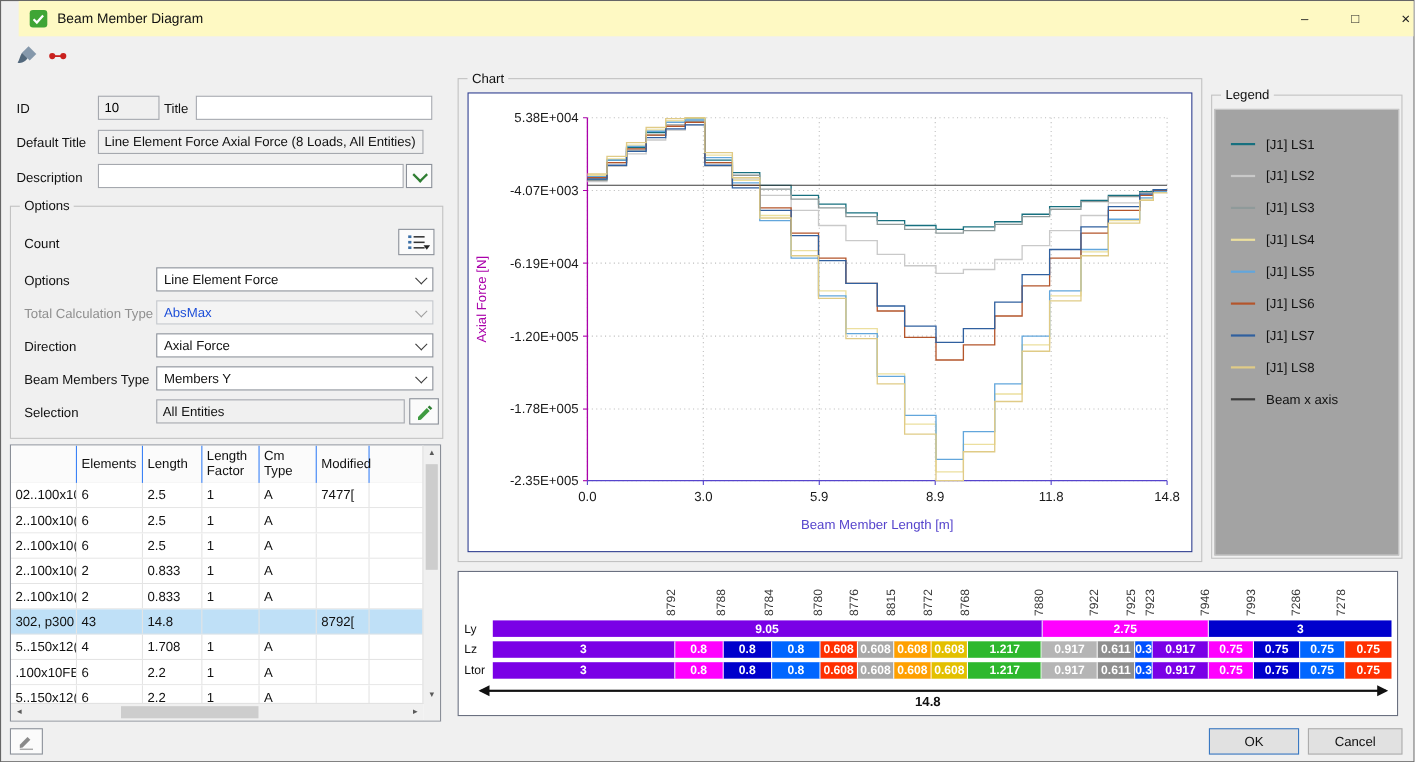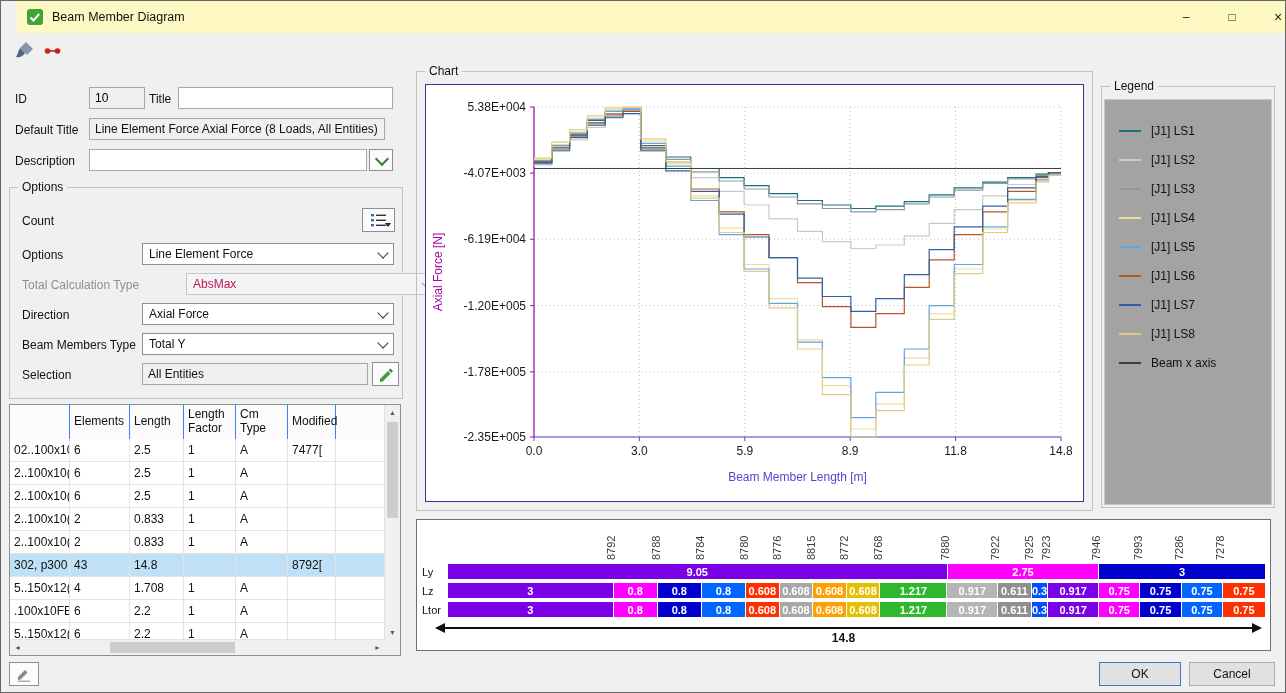--- a/index.html
+++ b/index.html
@@ -19,21 +19,21 @@
        padding:0 5px;box-sizing:border-box;}
   div.inp{display:flex;align-items:center;overflow:hidden;white-space:nowrap;}
   .ro{background:#f0f0f0;}
   .groupbox{position:absolute;border:1px solid #c2c2c2;}
   .gb-label{position:absolute;top:-8px;left:8px;background:#f0f0f0;padding:0 4px;font-size:12px;}
   .combo{position:absolute;border:1px solid #8a8f98;background:#fff;display:flex;align-items:center;
          padding:0 4px 0 6px;box-sizing:border-box;height:22px;width:252px;left:132px;}
   .combo .txt{flex:1;overflow:hidden;white-space:nowrap;}
   .chev{width:7px;height:7px;border-right:1.6px solid #3c3c3c;border-bottom:1.6px solid #3c3c3c;
         transform:rotate(45deg);margin:-3px 2px 0 4px;flex:0 0 auto;}
-  .combo.disabled{background:#f4f4f4;color:#be185d;border-color:#c4c7cc;margin-left:44px;}
+  .combo.disabled{background:#f4f4f4;color:#1d4ed8;border-color:#c4c7cc;}
   .combo.disabled .chev{border-color:#9e9e9e;}
   .btn-sm{position:absolute;border:1px solid #8a8f98;background:#fbfbfb;display:flex;align-items:center;
           justify-content:center;box-sizing:border-box;}
   
   #tbl{position:absolute;left:8px;top:403px;width:392px;height:252px;background:#fff;
        border:1px solid #8a8f98;box-sizing:border-box;overflow:hidden;}
   #tbl-head{position:absolute;left:0;top:0;right:15px;height:34px;display:flex;background:#fbfbfb;border-bottom:1px solid #c9c9c9;}
   .th{border-right:1px solid #3b82f6;box-sizing:border-box;display:flex;align-items:center;
       padding:0 4px;white-space:pre-line;line-height:1.15;font-size:12px;flex:0 0 auto;}
   .th.fill,.td.fill{flex:1 1 auto;border-right:none;}
@@ -163,21 +163,21 @@
     </div>
 
     <span class="lbl" style="left:12px;top:120px;">Direction</span>
     <div class="combo" style="top:115px;">
       <span class="txt">Axial Force</span>
       <span class="chev"></span>
     </div>
 
     <span class="lbl" style="left:12px;top:150px;">Beam Members Type</span>
     <div class="combo" style="top:145px;">
-      <span class="txt">Total Y</span>
+      <span class="txt">Members Y</span>
       <span class="chev"></span>
     </div>
 
     <span class="lbl" style="left:12px;top:180px;">Selection</span>
     <div class="inp ro" style="left:132px;top:175px;width:226px;height:22px;">All Entities</div>
     <div class="btn-sm" style="left:362px;top:174px;width:27px;height:24px;">
       <svg width="16" height="16" viewBox="0 0 16 16">
         <path d="M2 13 L10 5 L12.6 7.6 L4.6 15.6 L2 16 Z" fill="#3f9b41"></path>
         <path d="M10.8 4.2 L12.4 2.6 L15 5.2 L13.4 6.8 Z" fill="#2e7d32"></path>
       </svg>

